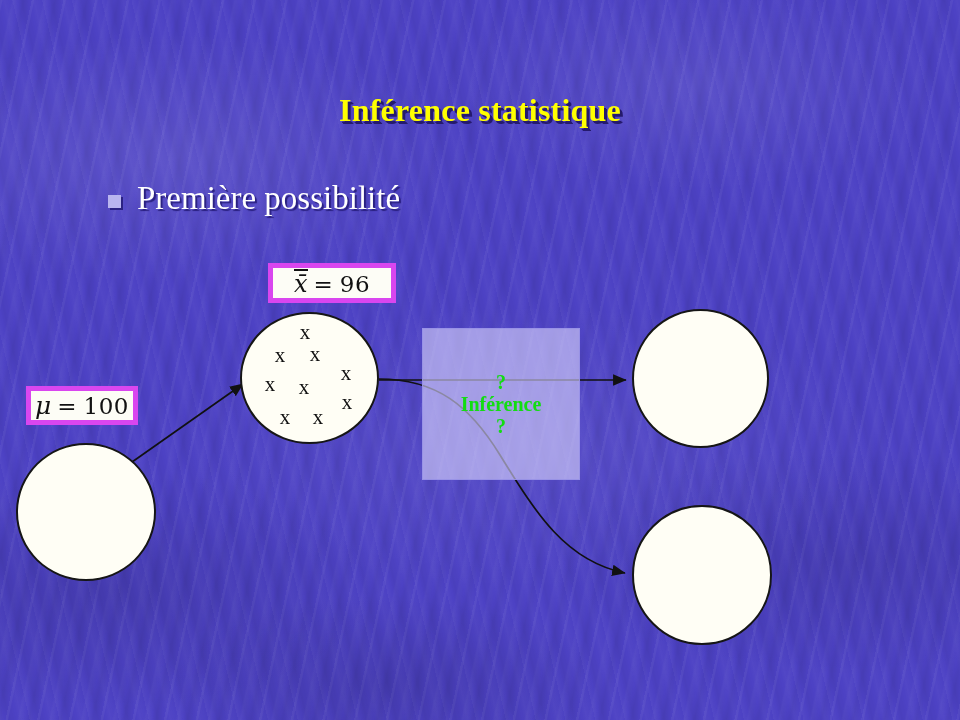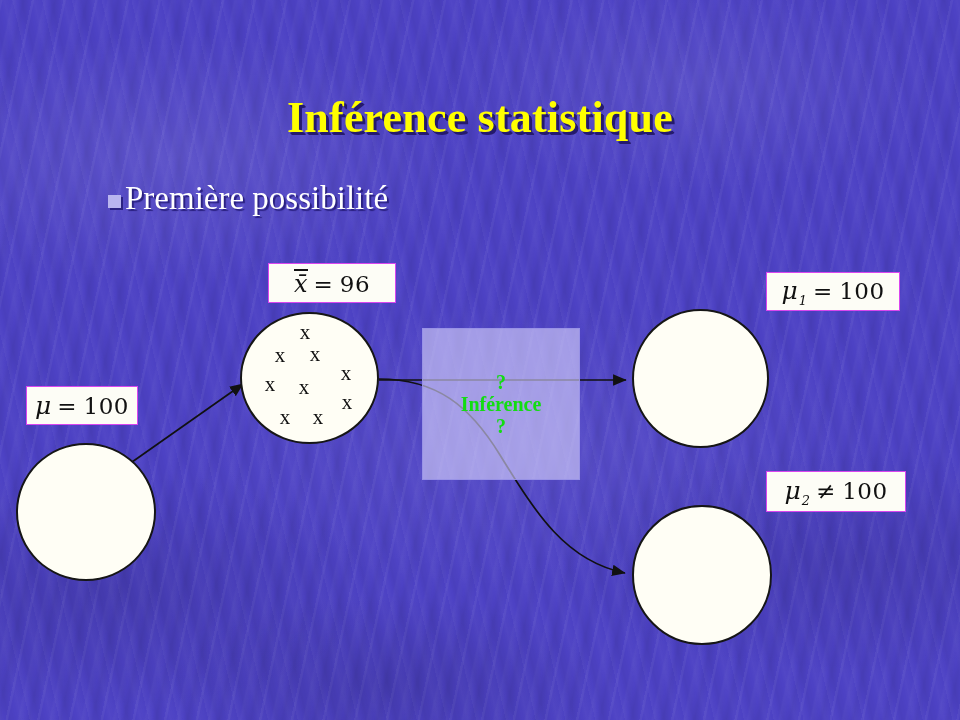--- a/index.html
+++ b/index.html
@@ -47,57 +47,57 @@
       radial-gradient(ellipse 300px 120px at 40% 95%, rgba(0,0,0,0.10), rgba(0,0,0,0) 75%);
   }
 
   
   #title {
     position: absolute;
     left: 0;
     top: 92px;
     width: 960px;
     text-align: center;
-    font-size: 44px;
+    font-size: 32px;
     font-weight: bold;
     color: #ffff00;
     letter-spacing: .2px;
     text-shadow: 3px 3px 0 #251a6d, 2px 2px 0 #251a6d;
     white-space: nowrap;
   }
 
   
   #bullet-row {
     position: absolute;
     left: 108px;
     top: 180px;
     display: flex;
     align-items: center;
-    gap: 4px;
+    gap: 16px;
   }
   .bullet-sq {
     width: 13px;
     height: 13px;
     background: #b9b5ef;
     box-shadow: 2px 2px 0 #2b2282;
     flex: 0 0 auto;
     margin-top: 6px;
   }
   .bullet-text {
     font-size: 33px;
     color: #ffffff;
     text-shadow: 2px 2px 1px #2a2080;
     white-space: nowrap;
   }
 
   
   .fbox {
     position: absolute;
     background: #fdfdf6;
-    border: 1px solid #d946ef;
+    border: 5px solid #d946ef;
     box-sizing: border-box;
     display: flex;
     align-items: center;
     justify-content: center;
     color: #111;
     font-family: "DejaVu Serif", "Liberation Serif", serif;
     white-space: nowrap;
   }
   .fbox .eq {
     font-size: 23px;
@@ -239,25 +239,15 @@
       <span class="xb">x̄</span><span class="op">=</span><span class="num">96</span>
     </span>
   </div>
 
   <div class="fbox" id="box-mu">
     <span class="eq">
       <span class="mu">μ</span><span class="op">=</span><span class="num">100</span>
     </span>
   </div>
 
-  <div class="fbox" id="box-mu1">
-    <span class="eq">
-      <span class="mu">μ</span><sub>1</sub><span class="op">=</span><span class="num">100</span>
-    </span>
-  </div>
-
-  <div class="fbox" id="box-mu2">
-    <span class="eq">
-      <span class="mu">μ</span><sub>2</sub><span class="op">≠</span><span class="num">100</span>
-    </span>
-  </div>
+
 
 </div>
 
 </body></html>

